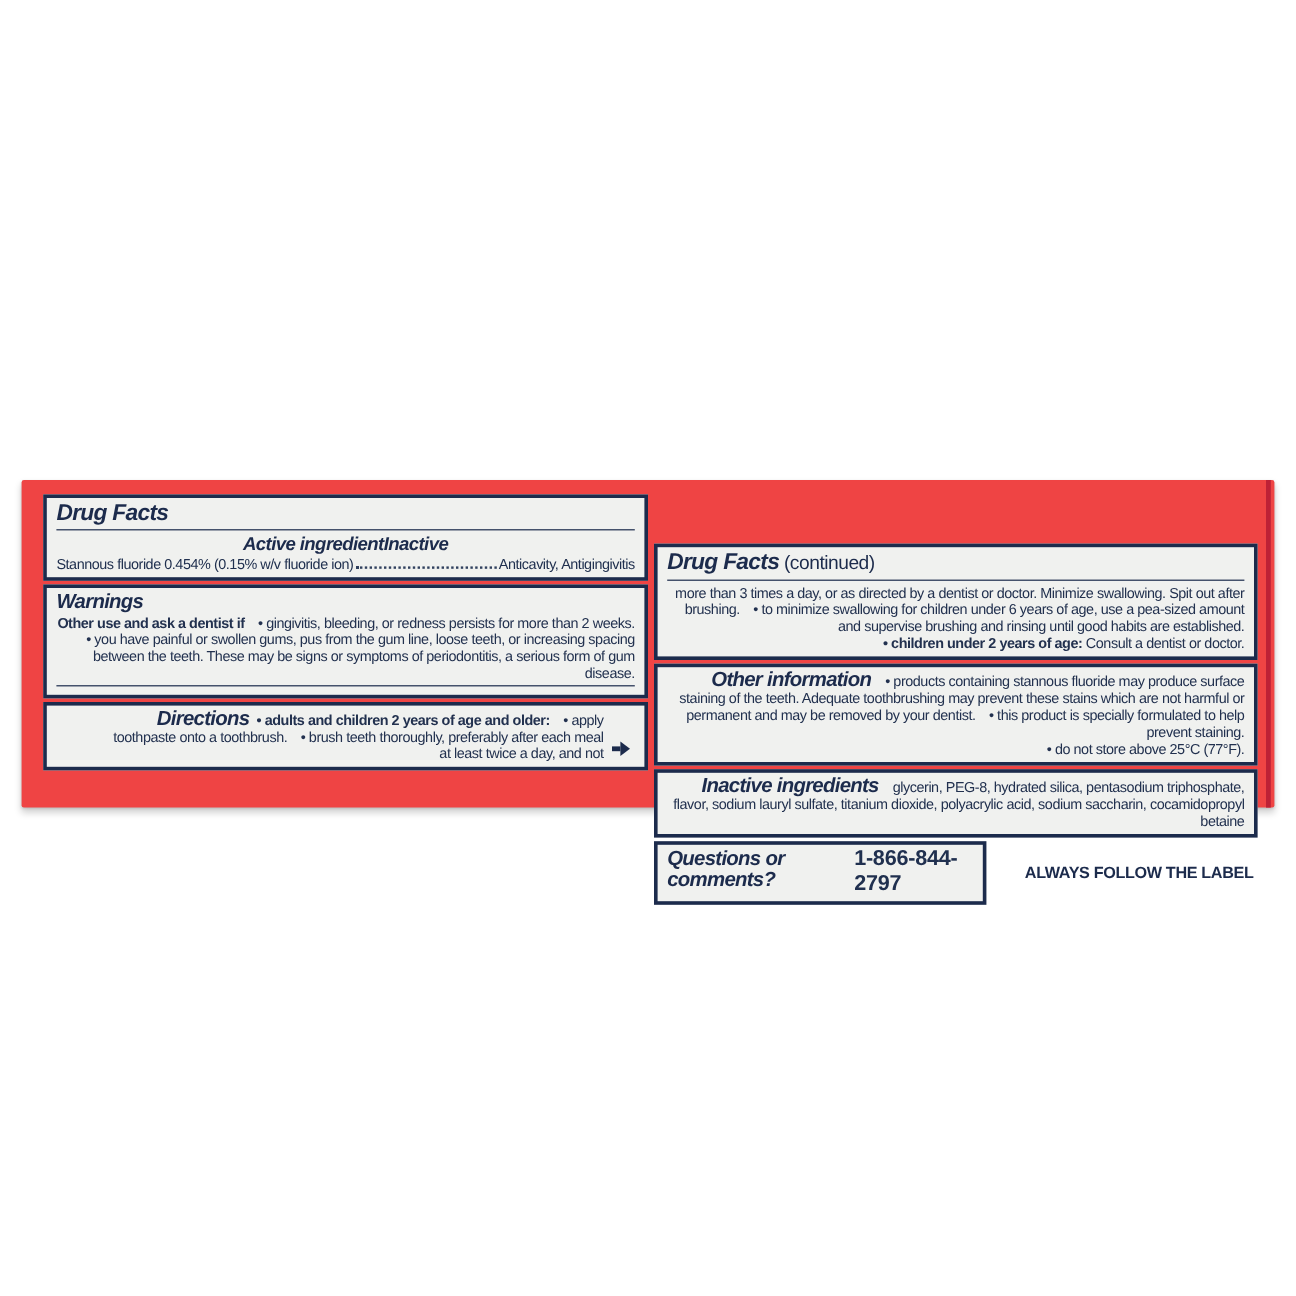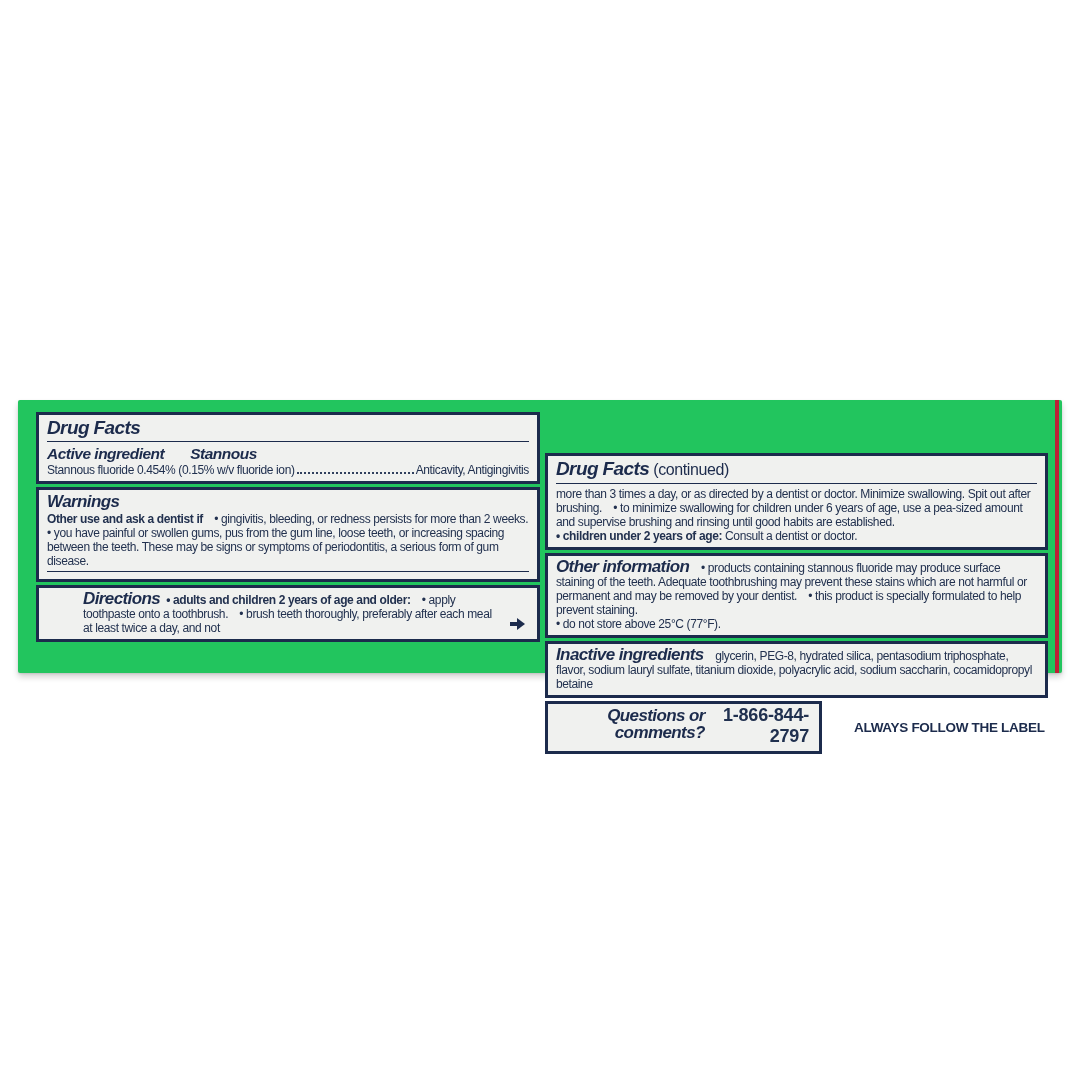--- a/index.html
+++ b/index.html
@@ -2,21 +2,21 @@
 <html><head>
 <meta charset="utf-8">
 <style>
   * { box-sizing: border-box; margin: 0; padding: 0; }
   html, body { width: 1080px; height: 1080px; background: #ffffff; overflow: hidden; }
   body { font-family: "Liberation Sans", sans-serif; color: #20304f; }
 
   .panel {
     position: absolute; left: 18px; top: 400px;
     width: 1044px; height: 273px;
-    background: #22c55e;
+    background: #ef4444;
     border-radius: 2px;
     box-shadow: 0 4px 6px rgba(0,0,0,0.18), 0 1px 2px rgba(0,0,0,0.10);
   }
   .stripe-red {
     position: absolute; top: 0; right: 3px; width: 4px; height: 100%;
     background: #bd2136;
   }
 
   .col { position: absolute; }
   .col-left  { left: 18px;  top: 12px; width: 504px; }
@@ -32,47 +32,47 @@
 
   .rule { border-top: 1.5px solid #1c2b4c; margin: 2px 0 3px 0; }
   .rule-thin { border-top: 1px solid #1c2b4c; margin: 3px 0 3px 0; }
 
   .dftitle {
     font-size: 19px; font-weight: bold; font-style: italic;
     letter-spacing: -0.6px; line-height: 22px; color: #1c2b4c;
   }
   .dftitle .cont { font-weight: normal; font-style: normal; font-size: 16px; letter-spacing: -0.4px; }
 
-  .hrow { display: flex; justify-content: flex-start; align-items: baseline; gap: 26px; }
+  .hrow { display: flex; justify-content: center; align-items: baseline; }
   .h2 {
     font-size: 15.5px; font-weight: bold; font-style: italic;
     letter-spacing: -0.5px; line-height: 18px; color: #1c2b4c;
   }
 
   .sec-h {
     font-size: 17px; font-weight: bold; font-style: italic;
     letter-spacing: -0.6px; color: #1c2b4c; line-height: 1;
     padding-right: 6px;
   }
 
-  p.body { font-size: 12px; line-height: 14px; letter-spacing: -0.38px; color: #22314f; }
+  p.body { font-size: 12px; line-height: 14px; letter-spacing: -0.38px; color: #22314f; text-align: right; }
   .b { font-weight: bold; }
 
   .leader-row { display: flex; align-items: baseline; font-size: 12px; line-height: 14px; letter-spacing: -0.38px; }
   .leader-fill { flex: 1; border-bottom: 2px dotted #30405e; margin: 0 2px 2px 2px; min-width: 20px; }
 
   .arrow { position: absolute; right: 12px; bottom: 9px; display: inline-flex; align-items: center; }
   .arrow .tail { width: 7px; height: 4px; background: #1c2b4c; }
   .arrow .head {
     width: 0; height: 0;
     border-top: 6px solid transparent; border-bottom: 6px solid transparent;
     border-left: 8px solid #1c2b4c;
   }
 
-  .qrow { display: flex; align-items: center; margin-top: 0; text-align: right; }
+  .qrow { display: flex; align-items: center; margin-top: 0; }
   .qbox {
     border: 3px solid #1c2b4c; background: #f0f1ef;
     padding: 1px 10px 4px 8px;
     display: flex; align-items: baseline; gap: 7px;
     width: 277px;
   }
   .qbox .sec-h { padding-right: 0; }
   .phone { font-size: 18px; font-weight: bold; letter-spacing: -0.2px; }
   .always { margin-left: 32px; font-size: 13.5px; font-weight: bold; letter-spacing: -0.3px; color: #1c2b4c; }
 </style>
@@ -82,21 +82,21 @@
 <div class="panel">
   <div class="stripe-red"></div>
 
   <div class="col col-left">
 
     <div class="sec">
       <div class="dftitle">Drug Facts</div>
       <div class="rule"></div>
       <div class="hrow">
         <span class="h2">Active ingredient</span>
-        <span class="h2">Stannous</span>
+        <span class="h2">Inactive</span>
       </div>
       <div class="leader-row">
         <span>Stannous fluoride 0.454% (0.15% w/v fluoride ion)</span>
         <span class="leader-fill"></span>
         <span>Anticavity, Antigingivitis</span>
       </div>
     </div>
 
 
     <div class="sec">

